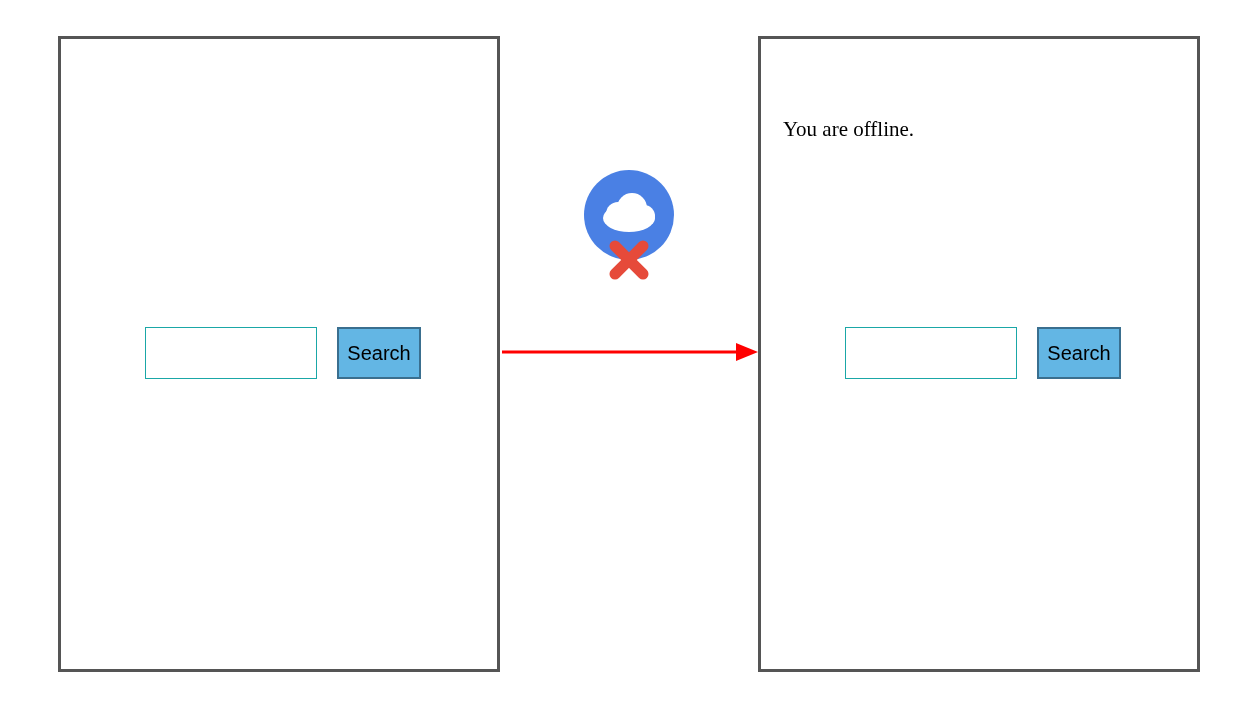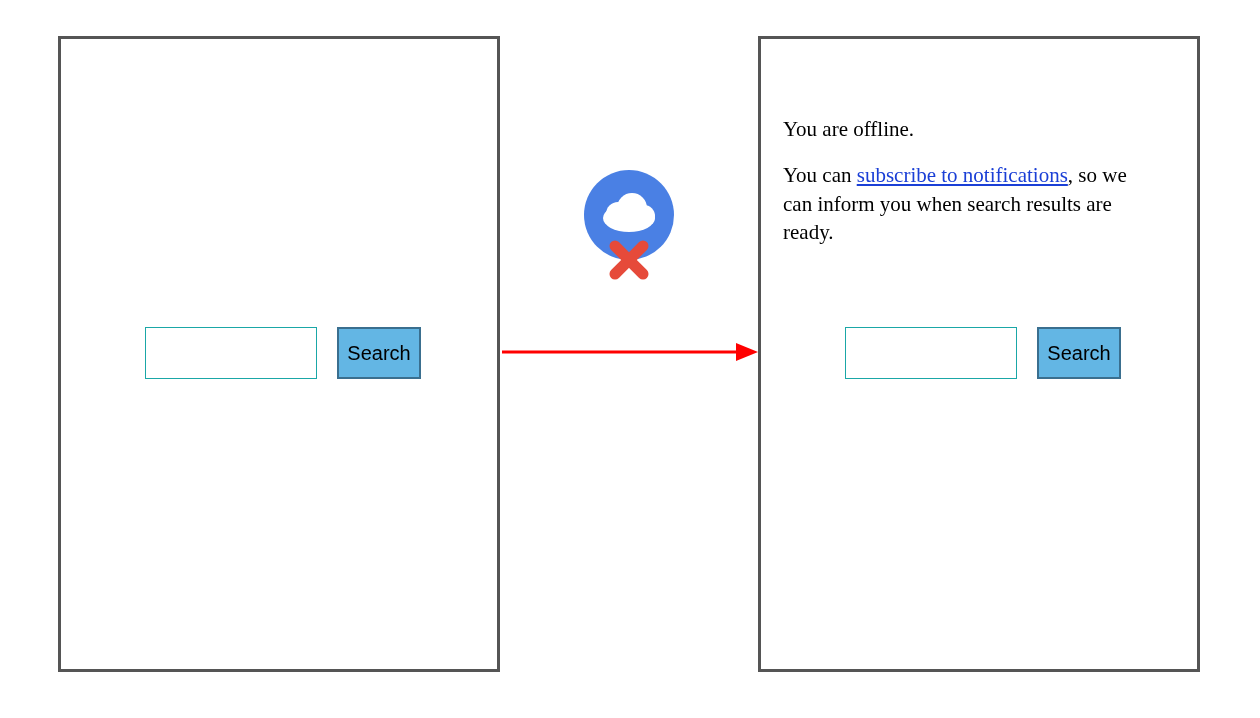--- a/index.html
+++ b/index.html
@@ -80,23 +80,20 @@
 <div class="panel panel-left">
   <div class="search-group">
     <input class="search-input" type="text" value="" style="">
     <button class="search-button">Search</button>
   </div>
 </div>
 
 <div class="panel panel-right">
   <div class="msg">
     <p>You are offline.</p>
-    <p>
-      <span>You can </span><a href="#">subscribe to notifications</a><span>, so we can inform you when search results are ready.</span>
-    </p>
   </div>
   <div class="search-group">
     <input class="search-input" type="text" value="" style="">
     <button class="search-button">Search</button>
   </div>
 </div>
 
 <svg class="arrow" viewBox="0 0 256 24">
   <line x1="0" y1="12" x2="238" y2="12" stroke="#ff0000" stroke-width="3"></line>
   <polygon points="256,12 234,3 234,21" fill="#ff0000"></polygon>

